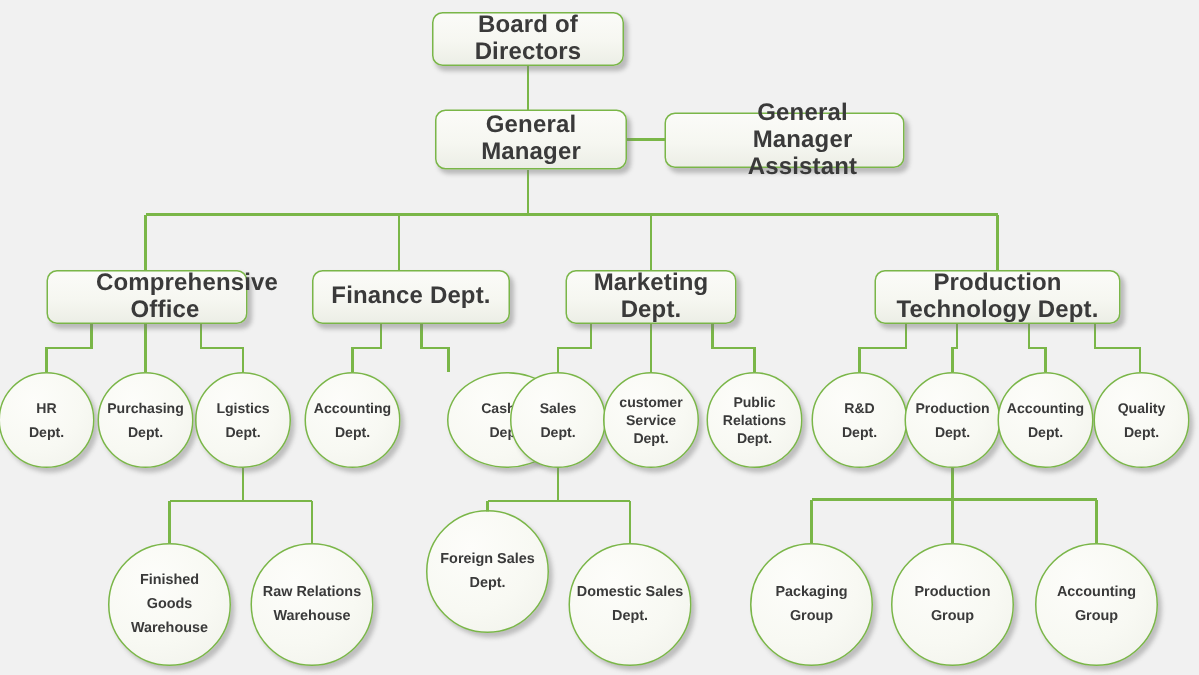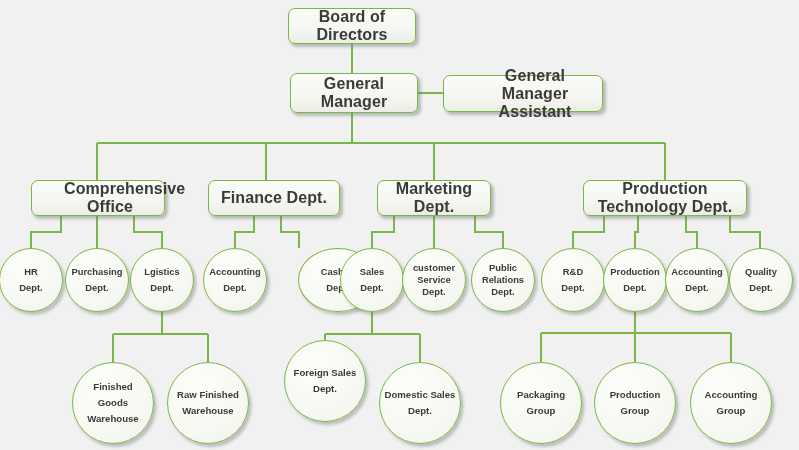--- a/index.html
+++ b/index.html
@@ -242,21 +242,21 @@
 
   <div class="node circle big" style="left:72px; top:362px; width:82px; height:82px;">
     <div>
       <span class="node-label">Finished Goods</span>
       <span class="node-label">Warehouse</span>
     </div>
   </div>
 
   <div class="node circle big" style="left:167px; top:362px; width:82px; height:82px;">
     <div>
-      <span class="node-label">Raw Finished</span>
+      <span class="node-label">Raw Relations</span>
       <span class="node-label">Warehouse</span>
     </div>
   </div>
 
   <div class="node circle big" style="left:284px; top:340px; width:82px; height:82px;">
     <div>
       <span class="node-label">Foreign Sales</span>
       <span class="node-label">Dept.</span>
     </div>
   </div>

